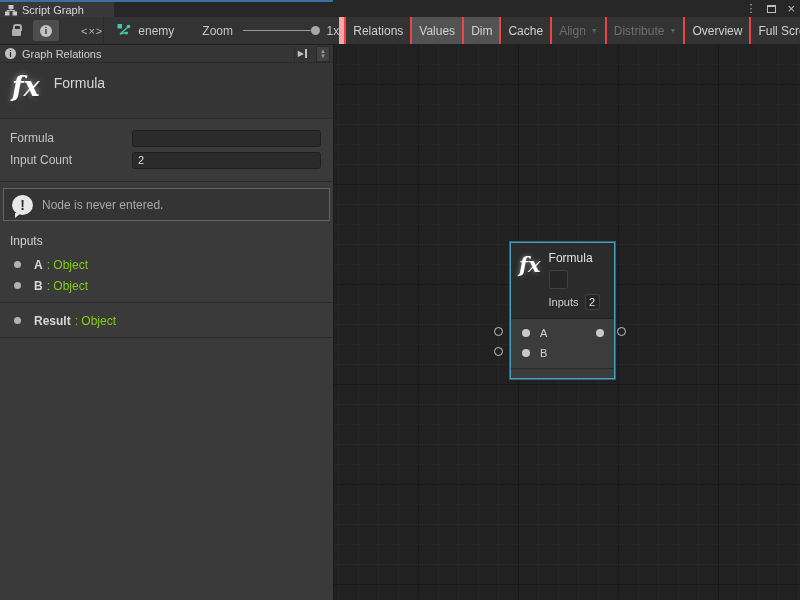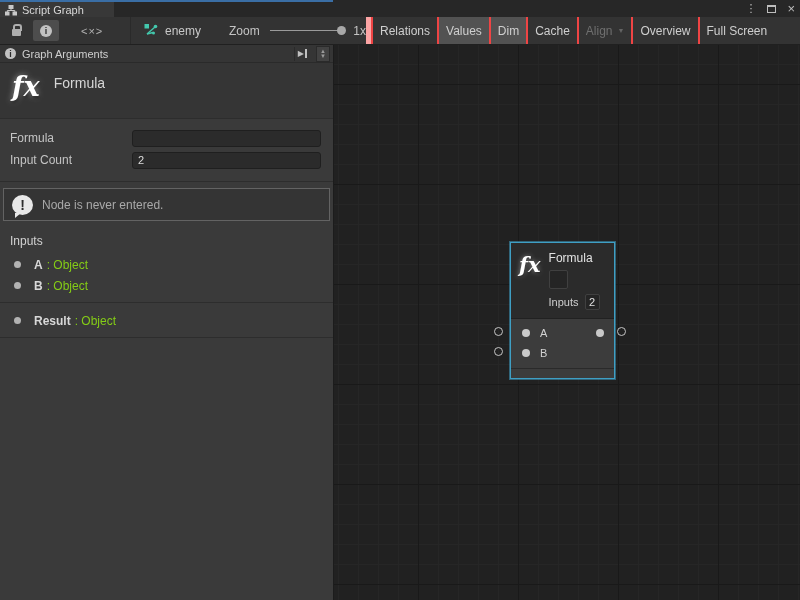--- a/index.html
+++ b/index.html
@@ -180,35 +180,39 @@
       <span class="tbtn active">
           <span>Dim</span>
         </span>
       <span class="tbtn">
           <span>Cache</span>
         </span>
       <span class="tbtn disabled">
           <span>Align</span>
           <span class="caret">▼</span>
         </span>
+      <span class="tbtn disabled">
+          <span>Distribute</span>
+          <span class="caret">▼</span>
+        </span>
       <span class="tbtn">
           <span>Overview</span>
         </span>
       <span class="tbtn">
           <span>Full Screen</span>
         </span>
     </div>
   </div>
 
   <div class="content">
 
     <div class="inspector">
       <div class="insp-header">
         <span class="circle-i">i</span>
-        <span class="insp-title">Graph Arguments</span>
+        <span class="insp-title">Graph Relations</span>
         <span class="dock-btn">
           <span class="dock-tri">▶</span>
           <span class="dock-bar"></span>
         </span>
         <span class="stepper">
           <span>▲</span>
           <span>▼</span>
         </span>
       </div>
 

